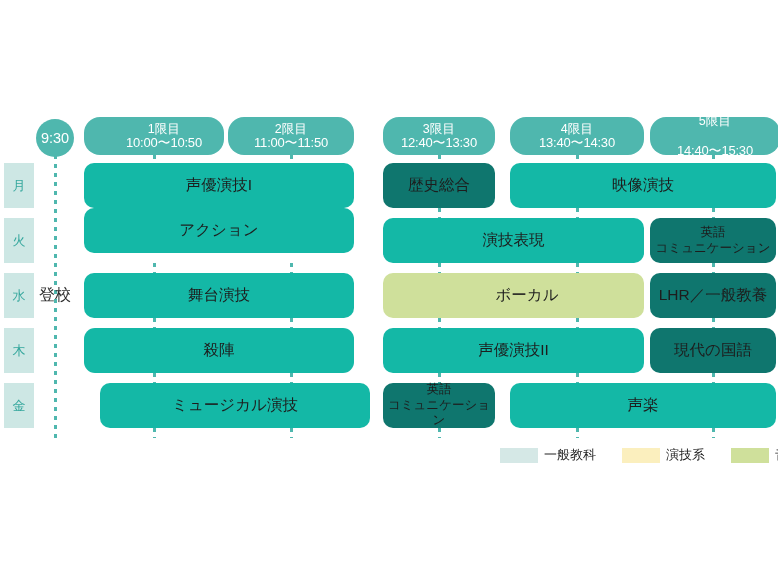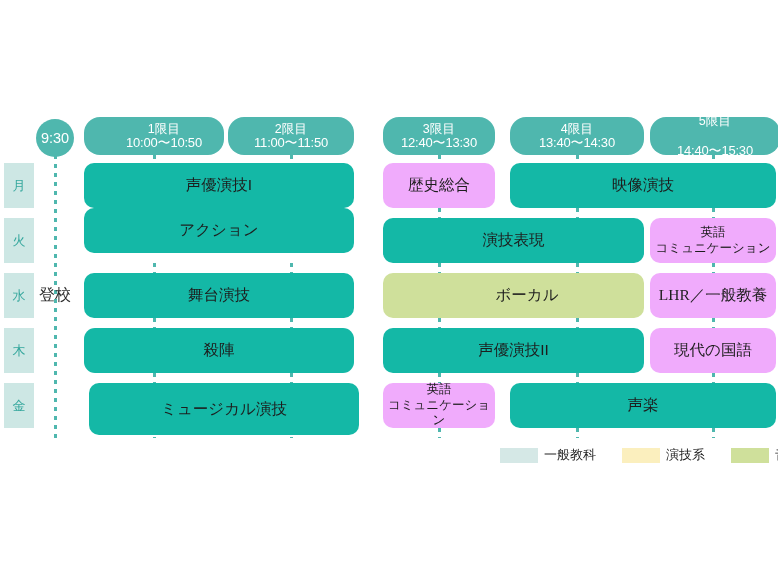--- a/index.html
+++ b/index.html
@@ -104,21 +104,21 @@
     font-size: 15.5px;
     line-height: 1.18;
     box-sizing: border-box;
     padding: 0 4px;
   }
   .cls.two-line {
     font-size: 12.5px;
     line-height: 1.25;
   }
   .cat-acting  { background: #14b8a6; text-align: right; }
-  .cat-general { background: #f0abfc; font-family: Liberation Serif, serif; }
+  .cat-general { background: #0f766e; }
   .cat-music   { background: #CFE09B; }
 
   
   #legend {
     position: absolute;
     display: flex;
     align-items: center;
   }
   .legend-item {
     display: flex;
@@ -230,21 +230,21 @@
     </div>
     <div class="cls cat-acting" style="left: 84px; top: 328px; width: 270px; height: 45px; border-radius: 11px;">
       <span style="white-space: pre-line;">殺陣</span>
     </div>
     <div class="cls cat-acting" style="left: 383px; top: 328px; width: 261px; height: 45px;">
       <span style="white-space: pre-line;">声優演技II</span>
     </div>
     <div class="cls cat-general" style="left: 650px; top: 328px; width: 126px; height: 45px;">
       <span style="white-space: pre-line;">現代の国語</span>
     </div>
-    <div class="cls cat-acting" style="left: 89px; top: 383px; width: 270px; height: 52px;">
+    <div class="cls cat-acting" style="left: 100px; top: 383px; width: 270px; height: 45px;">
       <span style="white-space: pre-line;">ミュージカル演技</span>
     </div>
     <div class="cls cat-general two-line" style="left: 383px; top: 383px; width: 112px; height: 45px;">
       <span style="white-space: pre-line;">英語
 コミュニケーション</span>
     </div>
     <div class="cls cat-acting" style="left: 510px; top: 383px; width: 266px; height: 45px;">
       <span style="white-space: pre-line;">声楽</span>
     </div>
     <div id="legend" style="left: 500px; top: 446px;">

